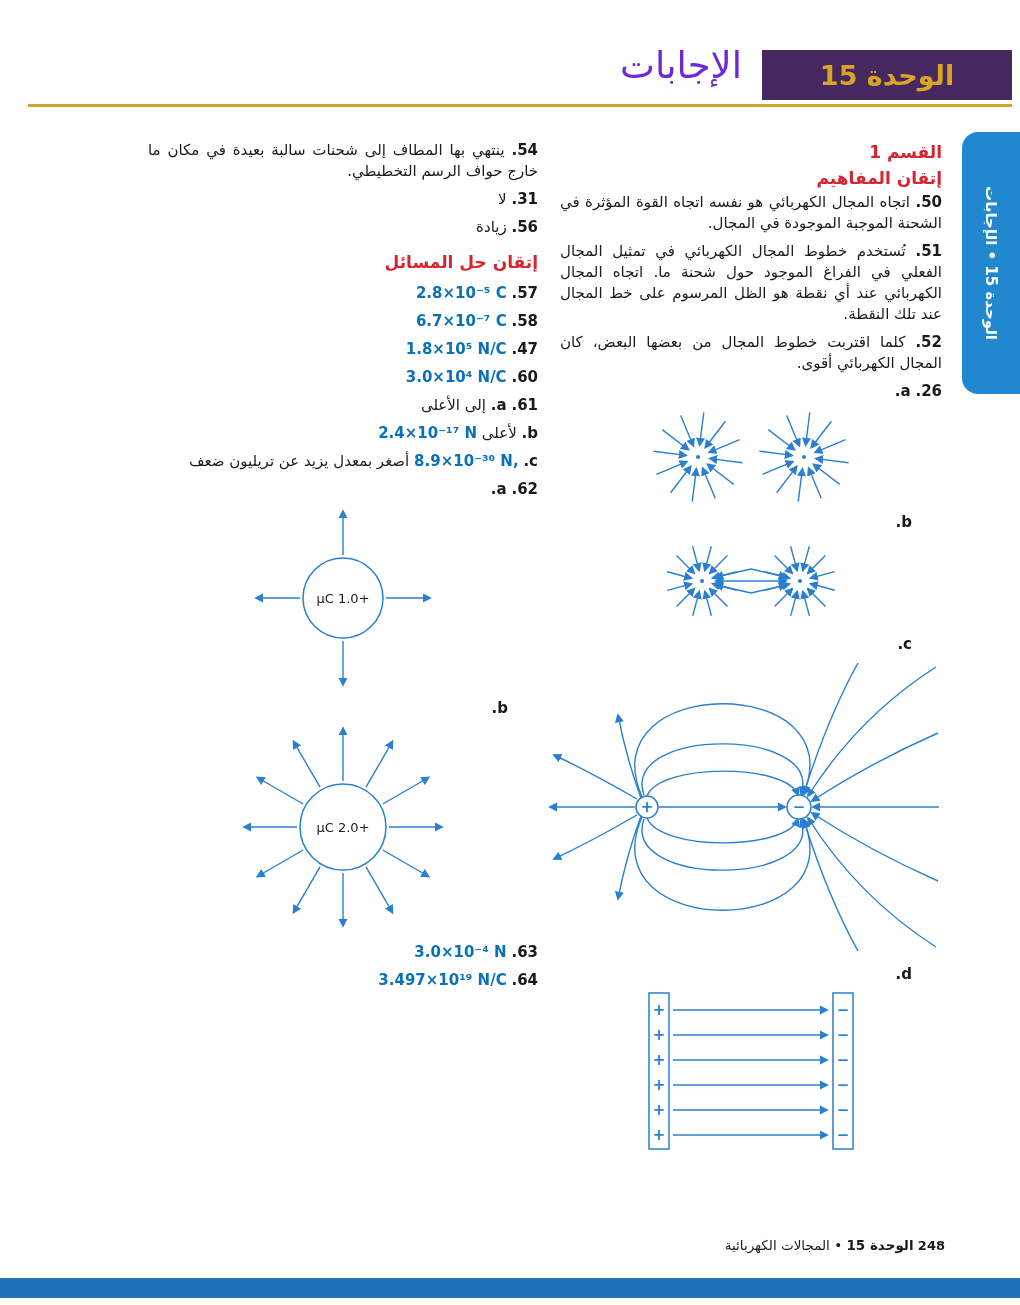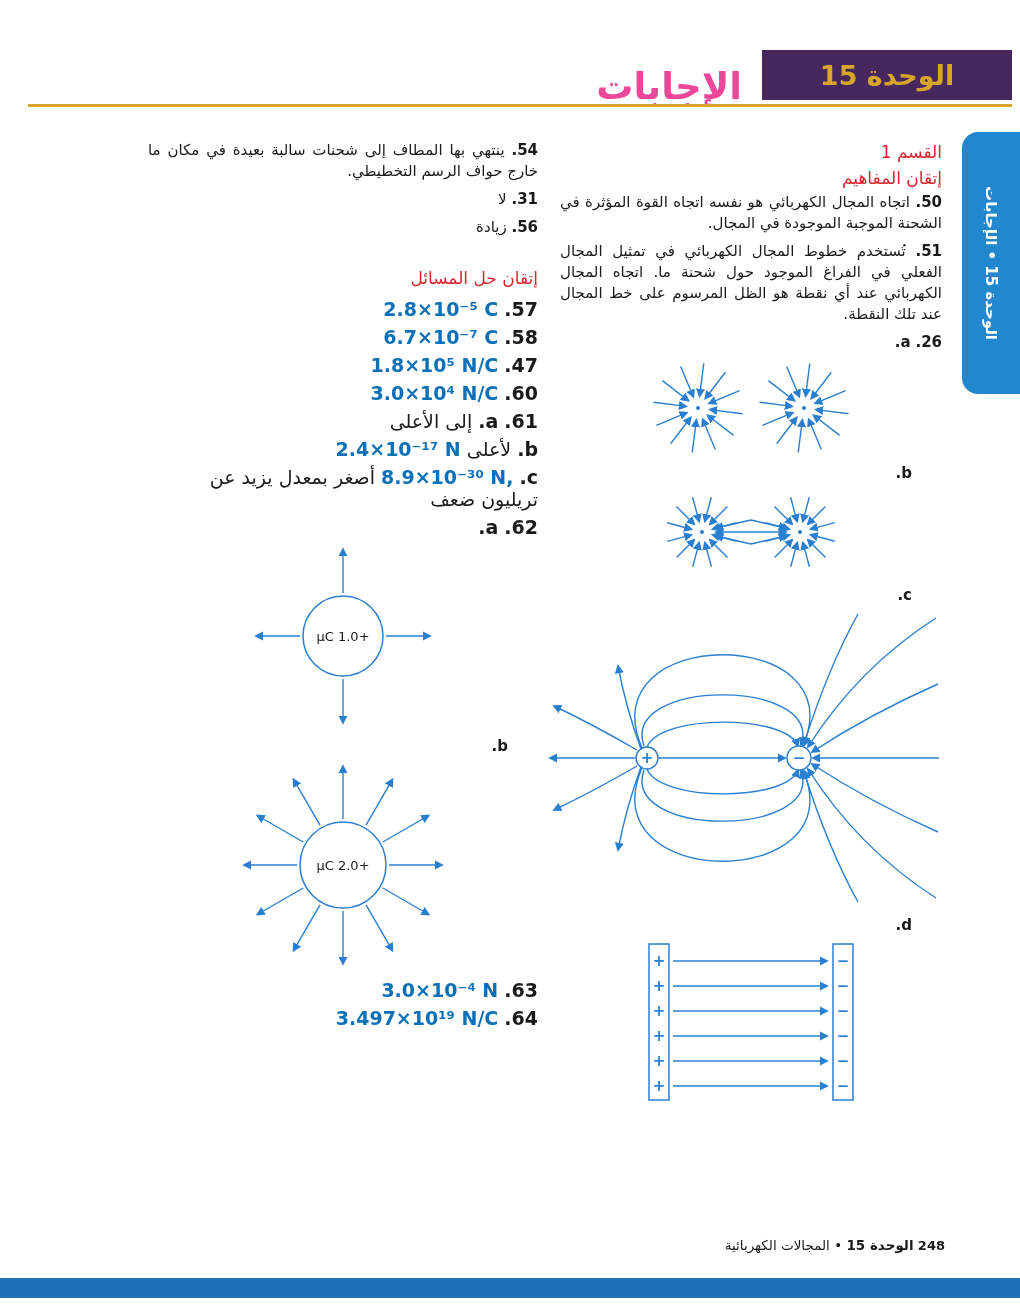--- a/index.html
+++ b/index.html
@@ -3,36 +3,36 @@
 <meta charset="utf-8">
 <style>
   *{margin:0;padding:0;box-sizing:border-box}
   body{margin:0;background:#fff}
   .page{position:relative;width:1020px;height:1305px;background:#fff;overflow:hidden;
         font-family:"DejaVu Sans",sans-serif;color:#1a1a1a}
   
   .unit-badge{position:absolute;top:50px;right:8px;width:250px;height:50px;background:#46285f;
               display:flex;align-items:center;justify-content:center}
   .unit-badge span{color:#d7a629;font-size:27px;font-weight:bold;direction:rtl}
-  .answers-title{position:absolute;top:62px;right:278px;color:#ec4899;font-size:37px;font-weight:bold;line-height:50px}
+  .answers-title{position:absolute;top:41px;right:278px;color:#6d28d9;font-size:37px;font-weight:normal;line-height:50px}
   .gold-rule{position:absolute;top:104px;left:28px;width:984px;height:3px;background:#d7a629}
   
   .side-tab{position:absolute;top:132px;right:0;width:58px;height:262px;background:#2187ce;
             border-radius:16px 0 0 16px;display:flex;align-items:center;justify-content:center}
   .side-tab span{transform:rotate(90deg);white-space:nowrap;direction:rtl;color:#fff;
                  font-size:15px;font-weight:bold;letter-spacing:.5px}
   
   .col{position:absolute;direction:rtl;text-align:right}
   .col-right{top:140px;right:78px;width:382px}
   .col-left{top:140px;right:482px;width:390px}
-  .red-h{color:#d6252e;font-size:17px;line-height:24px;font-weight:normal;margin-bottom:2px}
-  .problems-h{margin-top:28px;margin-bottom:8px}
+  .red-h{color:#d6252e;font-size:17px;line-height:24px;font-weight:bold;margin-bottom:2px}
+  .problems-h{margin-top:12px;margin-bottom:8px}
   .ans{font-size:15px;line-height:21px;text-align:justify;margin-bottom:7px}
   .num{font-weight:bold}
-  .val{font-size:19px;line-height:22px;margin-bottom:6px}
+  .val{font-size:15px;line-height:22px;margin-bottom:6px}
   .blue{color:#0a70b8;font-weight:bold}
   .fig-label{font-size:15px;font-weight:bold;margin:2px 30px 4px 0}
   
   .fig{display:block;margin:0 auto 8px}
   .fig line,.fig path.fl{stroke:#2b7fd0;stroke-width:1.4;fill:none}
   .fig rect{stroke:#2b7fd0;stroke-width:1.5;fill:none}
   .fig .arrow{fill:#2b7fd0;stroke:none}
   .fig .charge{fill:#fff;stroke:#2b7fd0;stroke-width:1.5}
   .fig .dot{fill:#2b7fd0;stroke:none}
   .fig .sym{font-size:15px;font-weight:bold;fill:#2b7fd0}
@@ -56,20 +56,21 @@
   <div class="side-tab">
     <span>الوحدة 15 • الإجابات</span>
   </div>
 
   <div class="col col-right">
     <h2 class="red-h">القسم 1</h2>
     <h2 class="red-h">إتقان المفاهيم</h2>
 
     <p class="ans"><b class="num">50.</b> <span>اتجاه المجال الكهربائي هو نفسه اتجاه القوة المؤثرة في الشحنة الموجبة الموجودة في المجال.</span></p>
     <p class="ans"><b class="num">51.</b> <span>تُستخدم خطوط المجال الكهربائي في تمثيل المجال الفعلي في الفراغ الموجود حول شحنة ما. اتجاه المجال الكهربائي عند أي نقطة هو الظل المرسوم على خط المجال عند تلك النقطة.</span></p>
+    <p class="ans"><b class="num">52.</b> <span>كلما اقتربت خطوط المجال من بعضها البعض، كان المجال الكهربائي أقوى.</span></p>
 
     <p class="ans"><b class="num">26.</b> <b class="num">a.</b></p>
 
     <svg id="fig53a" class="fig" width="230" height="96" viewBox="0 0 230 96">
       <defs>
         <marker id="mA" viewBox="0 0 10 10" refX="8" refY="5" markerWidth="6.5" markerHeight="6.5" orient="auto">
           <path class="arrow" d="M0,0 L10,5 L0,10 Z"></path>
         </marker>
       </defs>
       <circle class="dot" cx="62" cy="48" r="2"></circle>

